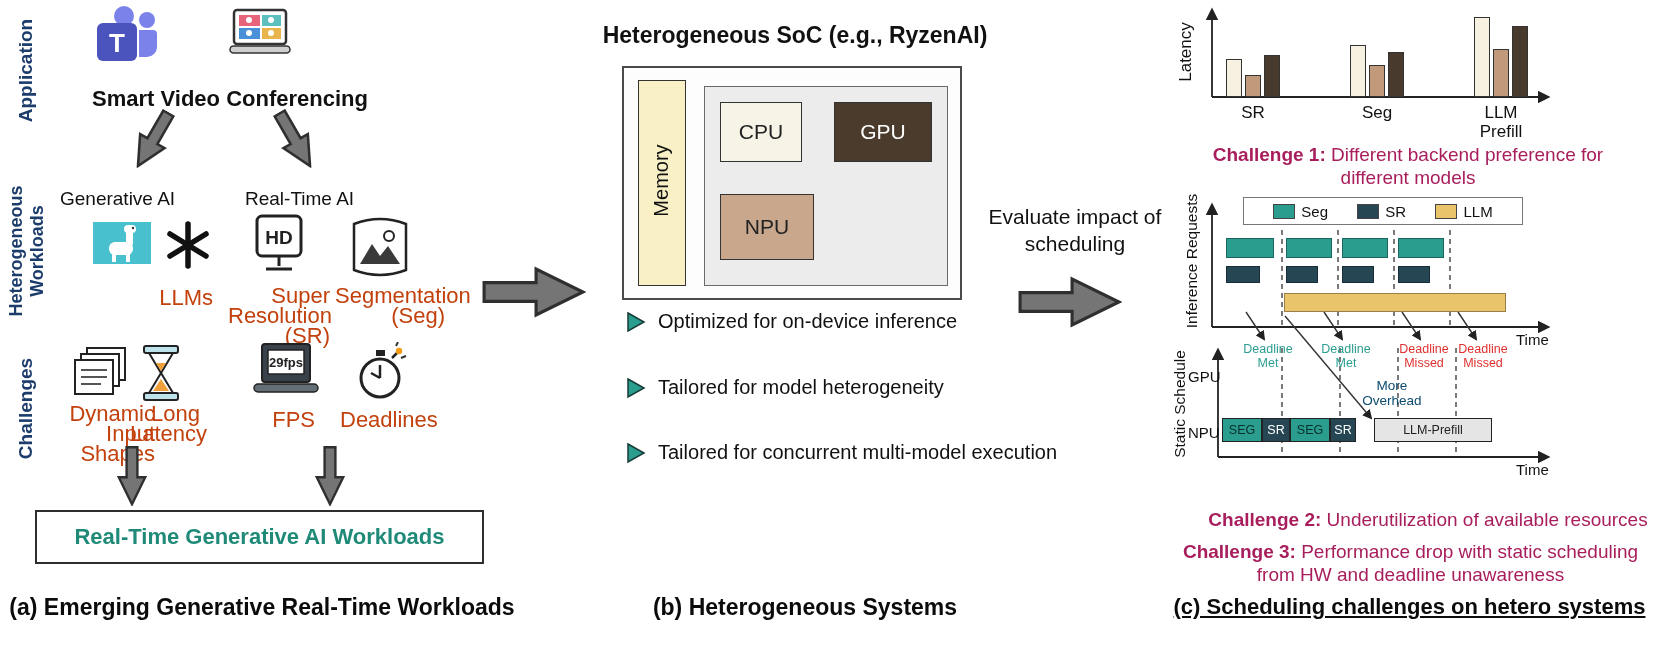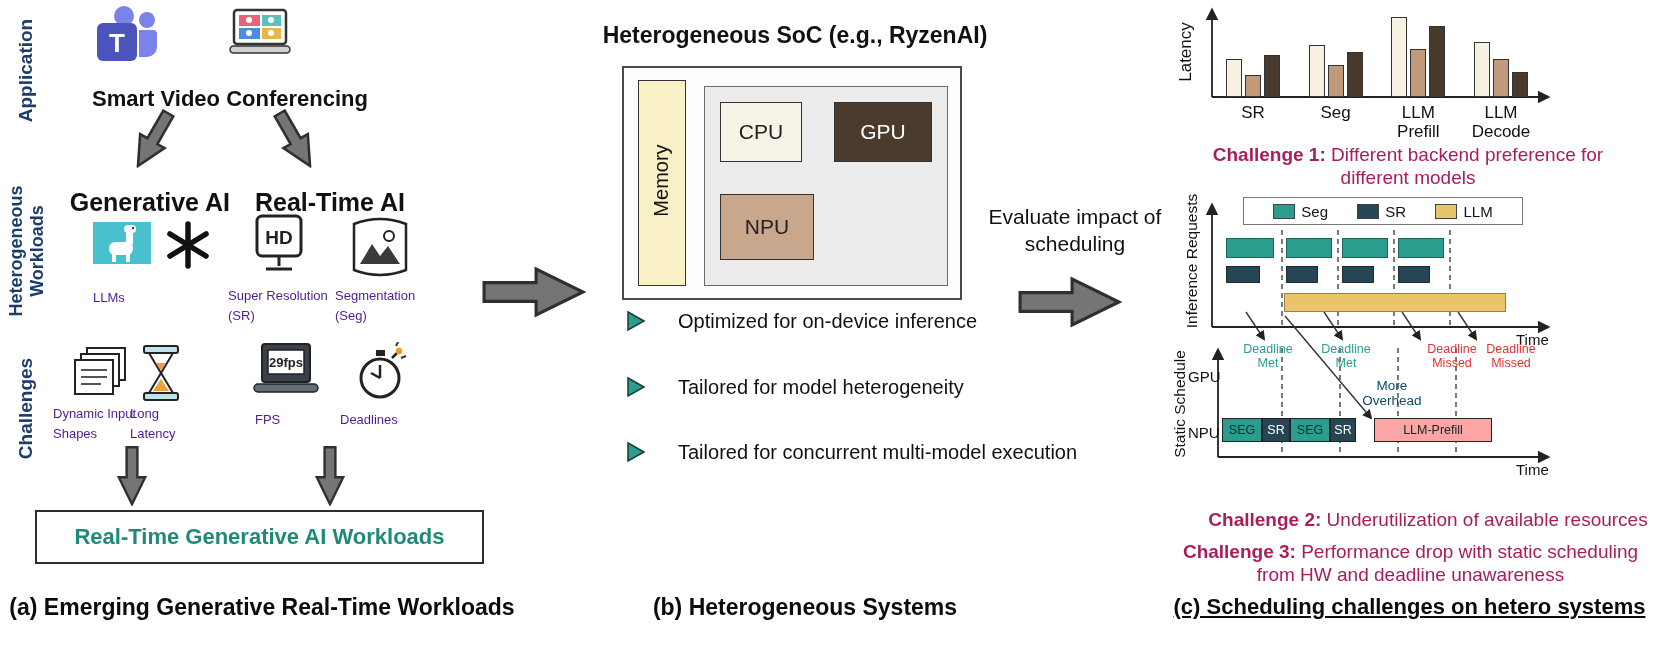--- a/index.html
+++ b/index.html
@@ -5,35 +5,35 @@
   html,body{margin:0;padding:0;background:#fff;}
   #root{position:relative;width:1661px;height:672px;background:#ffffff;
         font-family:"Liberation Sans",sans-serif;color:#111;overflow:hidden;}
   .abs{position:absolute;}
   .ctr{text-align:center;}
   .vlabel{position:absolute;transform:rotate(-90deg);font-weight:700;color:#1c3d6b;
           text-align:center;font-size:19px;line-height:21px;}
   .vaxis{position:absolute;transform:rotate(-90deg);color:#111;text-align:center;}
   .bold{font-weight:700;}
   .caption{position:absolute;font-weight:700;font-size:23px;text-align:center;color:#0b0b0b;}
-  .smalllab{position:absolute;font-size:13px;line-height:20px;text-align:left;color:#4c1d95;}
-  .header2{position:absolute;font-weight:700;font-size:25px;text-align:right;}
+  .smalllab{position:absolute;font-size:22px;line-height:20px;text-align:right;color:#c2410c;}
+  .header2{position:absolute;font-weight:400;font-size:19px;text-align:left;}
   .flowtext{position:absolute;font-size:21px;line-height:27px;text-align:center;color:#111;}
   .workbox{position:absolute;left:35px;top:510px;width:445px;height:50px;border:2.5px solid #2e2e2e;
            background:#fff;display:flex;align-items:center;justify-content:center;}
   .workbox span{color:#1f8a78;font-weight:700;font-size:22px;}
   
   .soc-outer{position:absolute;left:622px;top:66px;width:336px;height:230px;border:2px solid #4a4a4a;background:#fdfdfd;}
   .mem-box{position:absolute;left:638px;top:80px;width:46px;height:204px;background:#f9f0c6;border:1.5px solid #333;}
   .soc-inner{position:absolute;left:704px;top:86px;width:242px;height:198px;background:#ececec;border:1.5px solid #6a6a6a;}
   .unit{position:absolute;display:flex;align-items:center;justify-content:center;font-size:21px;border:1.5px solid #333;}
   .cpu{left:720px;top:102px;width:80px;height:58px;background:#f7f3e6;color:#222;}
   .gpu{left:834px;top:102px;width:96px;height:58px;background:#4a3b2c;color:#fff;}
   .npu{left:720px;top:194px;width:92px;height:64px;background:#c8a78d;color:#222;}
-  .bullet-row{position:absolute;display:flex;align-items:flex-start;gap:32px;}
+  .bullet-row{position:absolute;display:flex;align-items:center;gap:12px;}
   .bullet-row span{font-size:20px;white-space:nowrap;color:#111;}
   
   #bar-groups{position:absolute;left:1226px;top:10px;width:302px;height:87px;display:flex;
               justify-content:space-between;align-items:flex-end;}
   .bar-group{position:relative;display:flex;align-items:flex-end;gap:3px;height:87px;}
   .bar{width:16px;border:1.5px solid #333;box-sizing:border-box;}
   .bar-label{position:absolute;top:93px;left:50%;transform:translateX(-50%);width:72px;
              text-align:center;font-size:17px;line-height:19px;color:#111;}
   
   .challenge{position:absolute;text-align:center;color:#a81e5c;font-size:19px;line-height:23px;}
@@ -43,28 +43,28 @@
           background:#fff;display:flex;align-items:center;justify-content:space-evenly;}
   .legend-item{display:flex;align-items:center;gap:6px;}
   .legend-swatch{display:inline-block;width:20px;height:13px;border:1px solid #444;}
   .legend-text{font-size:15px;color:#111;}
   .tl-bar{position:absolute;border:1px solid rgba(0,0,0,.35);box-sizing:border-box;}
   .tl-teal{background:#2a9d8f;}
   .tl-navy{background:#264653;}
   .tl-gold{background:#e9c46a;}
   .deadline{position:absolute;top:0;width:64px;text-align:center;font-size:12.5px;line-height:14px;}
   .dl-met{color:#2a9d8f;}
-  .dl-missed{color:#e03131;margin-left:28px;}
+  .dl-missed{color:#e03131;}
   .axis-small{position:absolute;font-size:15px;color:#111;}
   
   .sched-block{position:absolute;top:418px;height:24px;border:1.5px solid #222;box-sizing:border-box;
                display:flex;align-items:center;justify-content:center;font-size:12.5px;}
   .sb-teal{background:#2a9d8f;color:#06302b;}
   .sb-navy{background:#264653;color:#fff;}
-  .sb-gold{background:#fca5a5;color:#222;}
+  .sb-gold{background:#e5e5e5;color:#222;}
   .overhead{position:absolute;left:1346px;top:378px;width:92px;text-align:center;
             font-size:13.5px;line-height:15px;color:#0c4a6e;}
   .blockarrow{position:absolute;}
   svg{display:block;}
 </style>
 </head>
 <body>
 
 <div id="root">
 
@@ -288,26 +288,20 @@
         <div class="bar" style="height: 32px; background: rgb(193, 154, 123);"></div>
         <div class="bar" style="height: 45px; background: rgb(72, 58, 45);"></div>
         <div class="bar-label">Seg</div>
       </div>
       <div class="bar-group">
         <div class="bar" style="height: 80px; background: rgb(246, 241, 225);"></div>
         <div class="bar" style="height: 48px; background: rgb(193, 154, 123);"></div>
         <div class="bar" style="height: 71px; background: rgb(72, 58, 45);"></div>
         <div class="bar-label">LLM Prefill</div>
       </div>
-      <div class="bar-group">
-        <div class="bar" style="height: 55px; background: rgb(246, 241, 225);"></div>
-        <div class="bar" style="height: 38px; background: rgb(193, 154, 123);"></div>
-        <div class="bar" style="height: 25px; background: rgb(72, 58, 45);"></div>
-        <div class="bar-label">LLM Decode</div>
-      </div>
     </div>
 
   <div class="challenge" style="left:1188px;top:143px;width:440px;">
     <b>Challenge 1:</b>
     <span>Different backend preference for different models</span>
   </div>
 
   <div id="legend">
       <div class="legend-item">
         <span class="legend-swatch" style="background: rgb(42, 157, 143);"></span>

